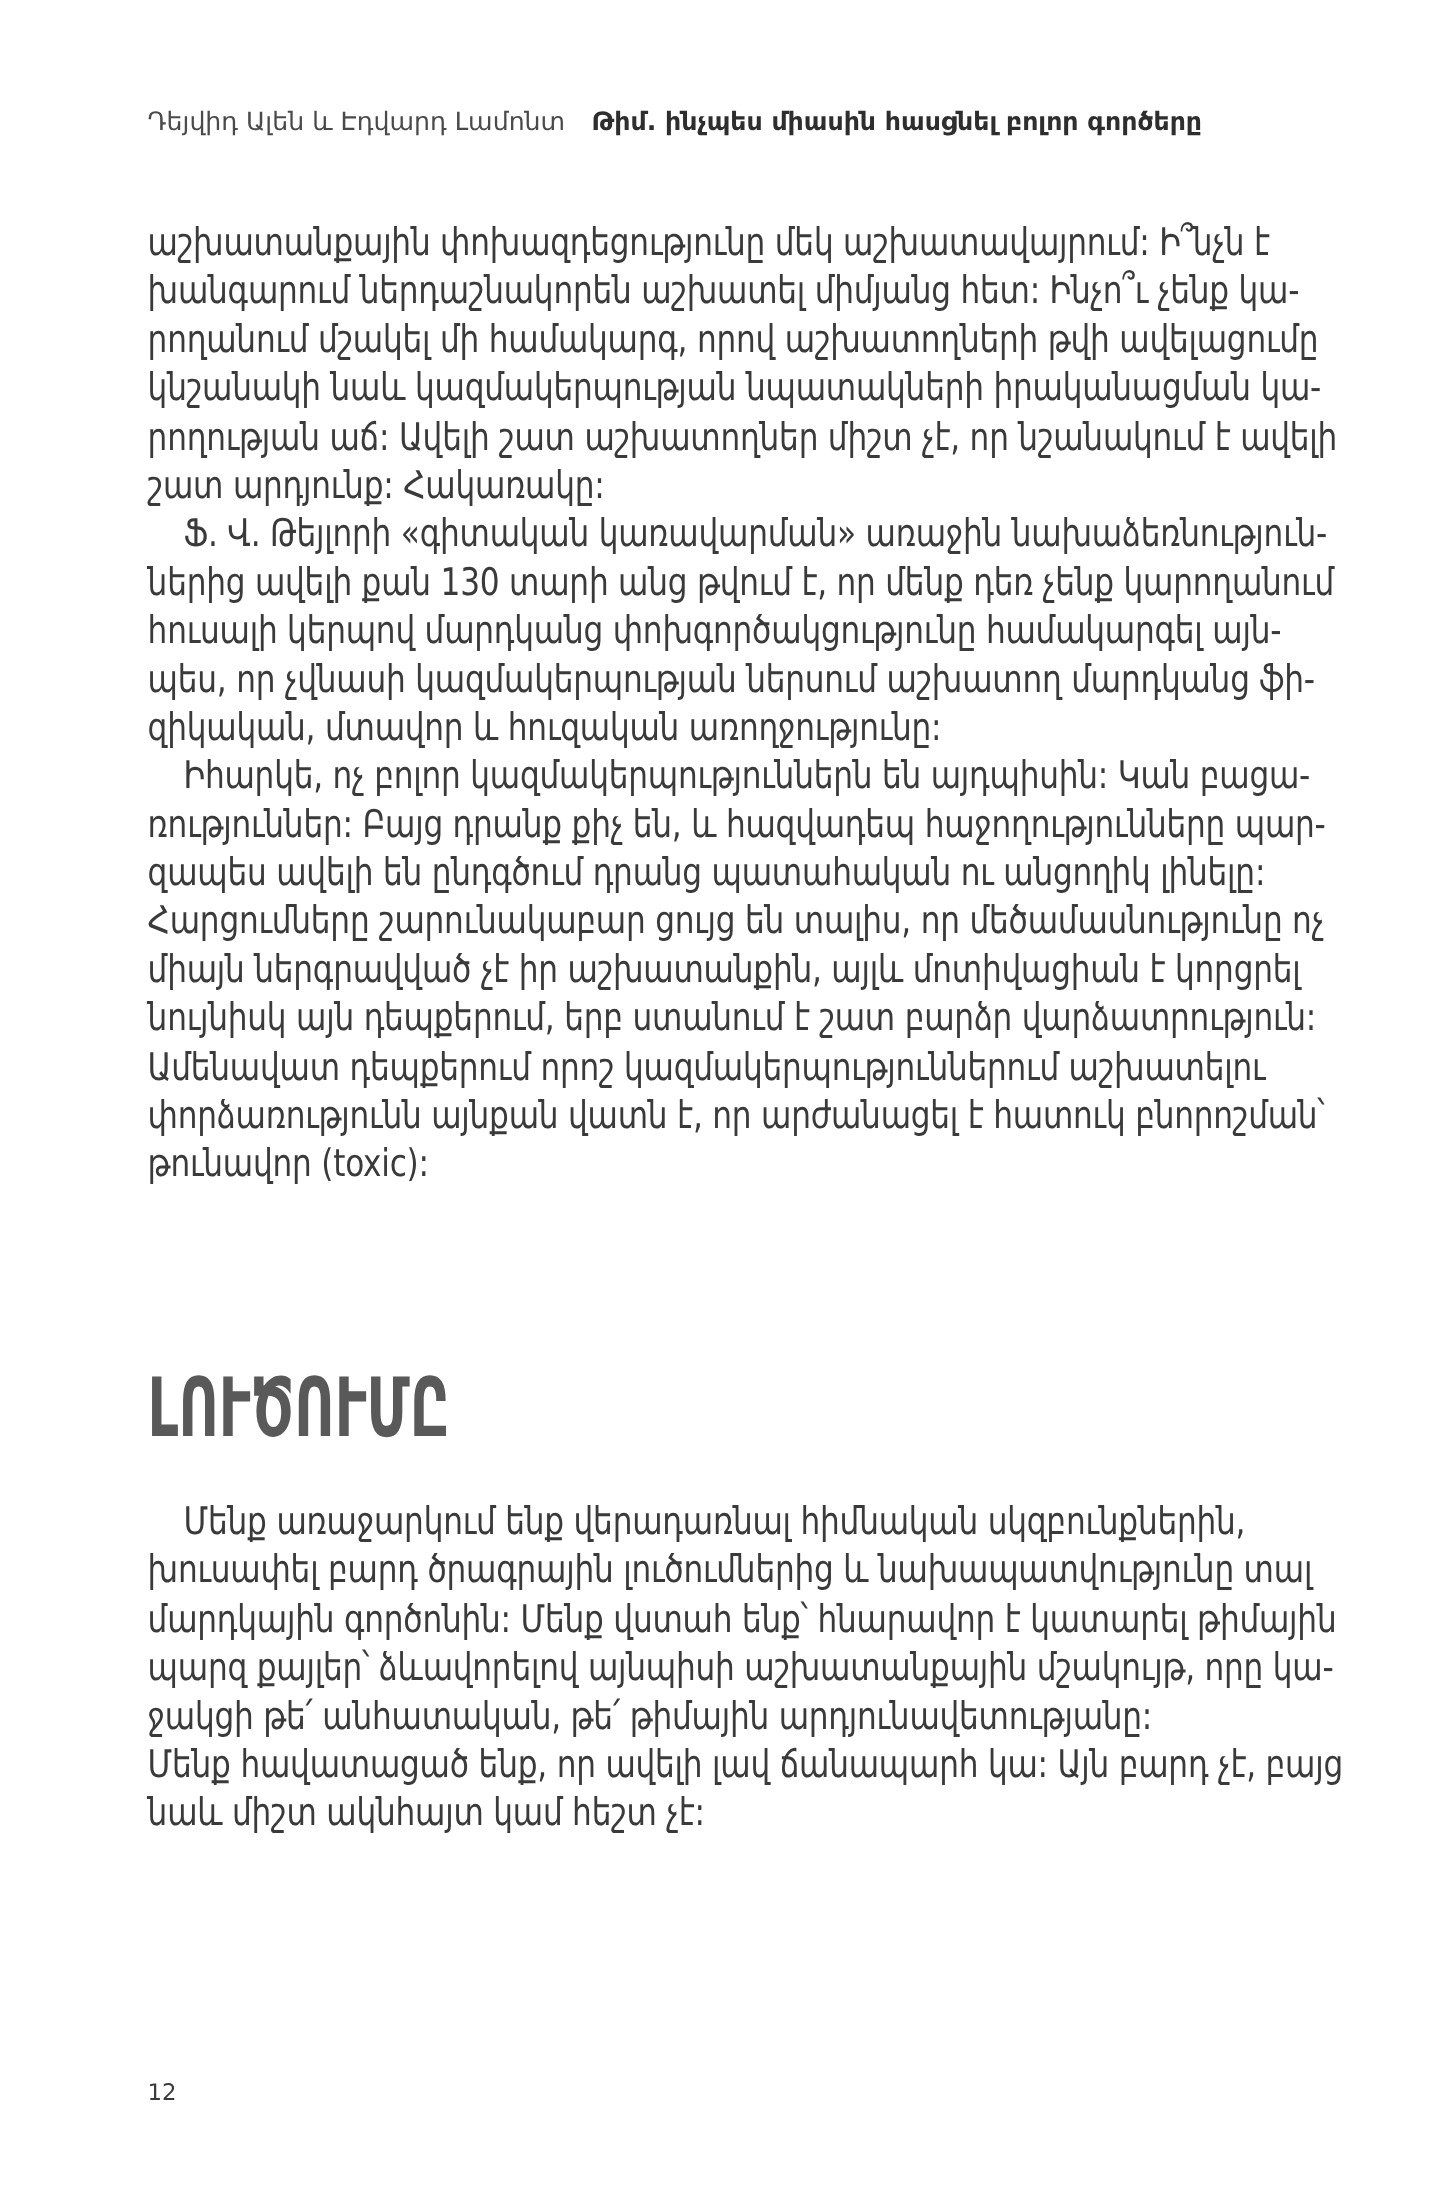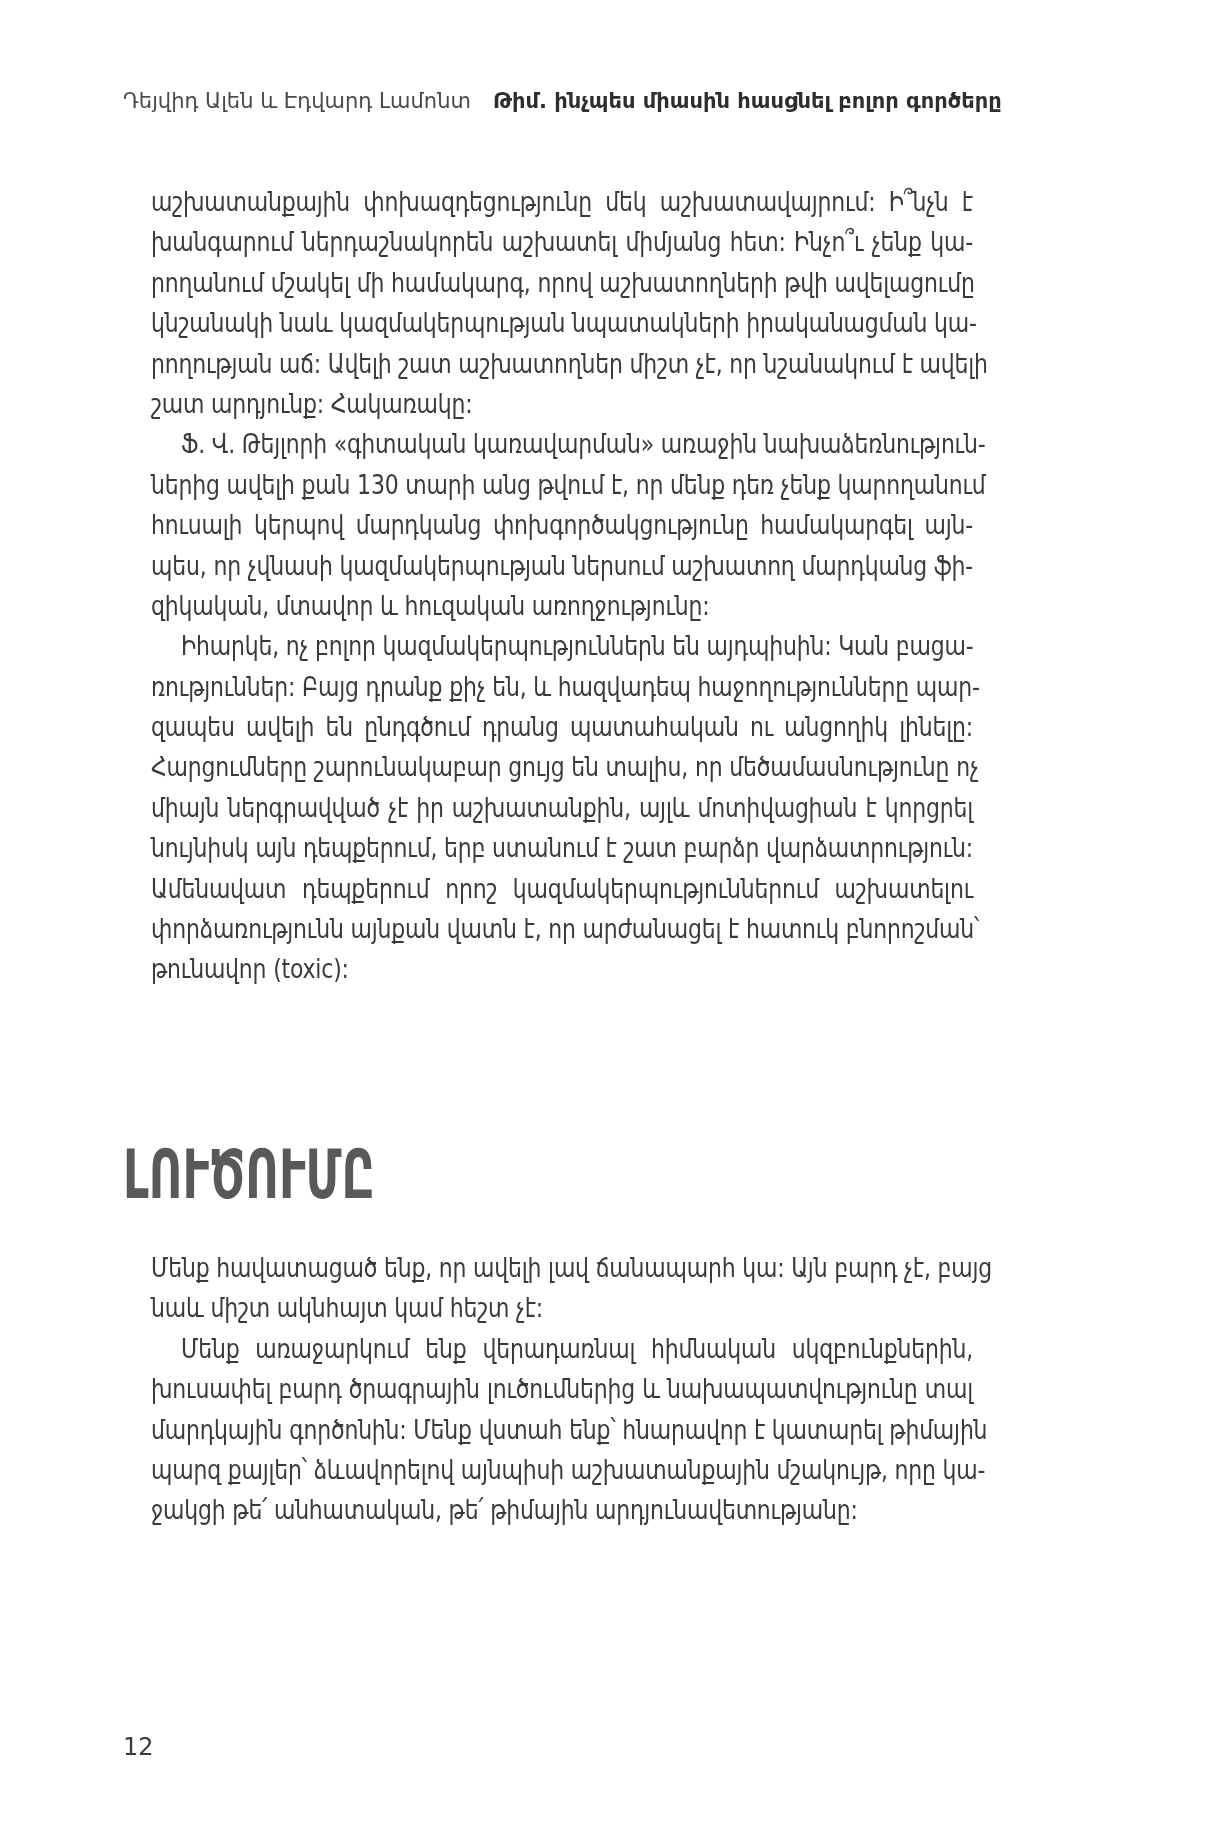--- a/index.html
+++ b/index.html
@@ -21,24 +21,23 @@
     color:var(--muted-color,#4a4a4a);
     font-weight:400;
     margin-right:22px;
   }
   .running-header .book-title{
     color:var(--title-color,#2e2e2e);
     font-weight:bold;
   }
   .body-text{
     position:absolute;left:123px;width:822px;
-    font-size:22px;
+    font-size:26px;
     letter-spacing:-0.2px;
     color:var(--text-color,#3a3a3a);
-    margin-left:28px;
   }
   .body-text.intro{top:183px;}
   .body-text.solution{top:1249px;}
   .line{
     height:40.4px;
     line-height:40.4px;
     text-align:justify;
     text-align-last:justify;
     transform:scaleY(1.22);
     transform-origin:0 50%;
@@ -51,21 +50,21 @@
     font-size:48px;font-weight:bold;
     color:var(--heading-color,#595959);
     transform:scale(0.96,1.42);
     transform-origin:0 80%;
     letter-spacing:0px;
     line-height:70px;
     white-space:nowrap;
   }
   .page-number{
     position:absolute;left:123px;top:1733px;
-    font-size:24px;
+    font-size:19px;
     color:var(--text-color,#3a3a3a);
   }
 </style>
 </head>
 <body>
 
 <div class="page">
 
   <div class="running-header">
     <span class="authors">Դեյվիդ Ալեն և Էդվարդ Լամոնտ</span><span class="book-title">Թիմ. ինչպես միասին հասցնել բոլոր գործերը</span>
@@ -97,27 +96,27 @@
         <div class="line">Ամենավատ դեպքերում որոշ կազմակերպություններում աշխատելու</div>
         <div class="line">փորձառությունն այնքան վատն է, որ արժանացել է հատուկ բնորոշման՝</div>
         <div class="line last">թունավոր (toxic):</div>
       </div>
     </div>
 
   <div class="section-heading">ԼՈՒԾՈՒՄԸ</div>
 
   <div class="body-text solution">
       <div class="paragraph">
-        <div class="line">Մենք հավատացած ենք, որ ավելի լավ ճանապարհ կա: Այն բարդ չէ, բայց</div>
-        <div class="line last">նաև միշտ ակնհայտ կամ հեշտ չէ:</div>
-      </div>
-      <div class="paragraph">
         <div class="line first-indent">Մենք առաջարկում ենք վերադառնալ հիմնական սկզբունքներին,</div>
         <div class="line">խուսափել բարդ ծրագրային լուծումներից և նախապատվությունը տալ</div>
         <div class="line">մարդկային գործոնին: Մենք վստահ ենք՝ հնարավոր է կատարել թիմային</div>
         <div class="line">պարզ քայլեր՝ ձևավորելով այնպիսի աշխատանքային մշակույթ, որը կա-</div>
         <div class="line last">ջակցի թե՛ անհատական, թե՛ թիմային արդյունավետությանը:</div>
+      </div>
+      <div class="paragraph">
+        <div class="line">Մենք հավատացած ենք, որ ավելի լավ ճանապարհ կա: Այն բարդ չէ, բայց</div>
+        <div class="line last">նաև միշտ ակնհայտ կամ հեշտ չէ:</div>
       </div>
     </div>
 
   <div class="page-number">12</div>
 
 </div>
 
 </body></html>

